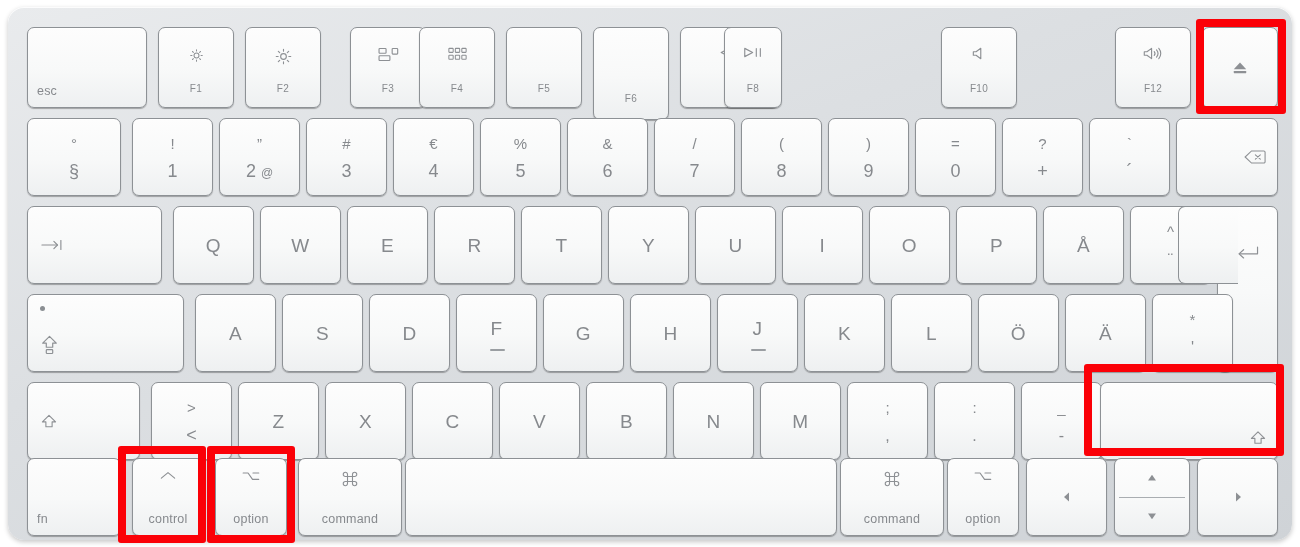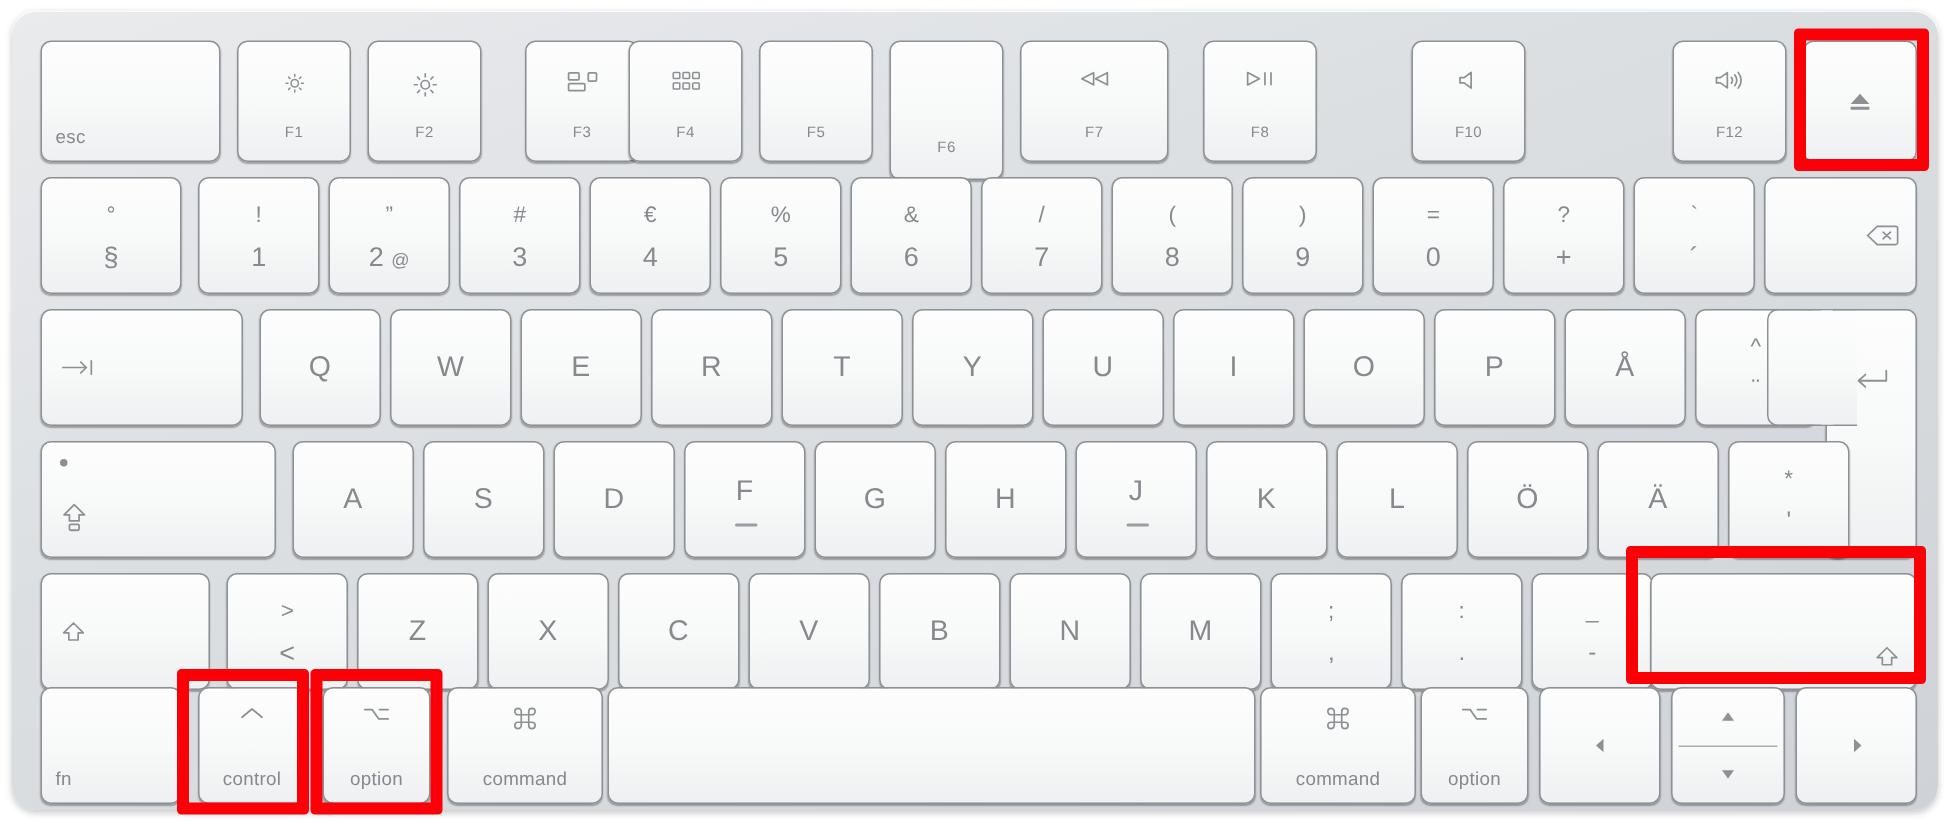--- a/index.html
+++ b/index.html
@@ -255,21 +255,21 @@
     <div class="key" style="left:672px;top:20px;width:99px;height:81px;">
       <span class="lbl f-ico">
         <svg class="g" width="22" height="11" viewBox="0 0 24 12" fill="none" stroke="#8d9094" stroke-width="1.25" stroke-linejoin="round">
           <path d="M11 1.6 2.4 6l8.6 4.4z"></path>
           <path d="M21 1.6 12.4 6 21 10.4z"></path>
         </svg>
       </span>
       <span class="lbl f-num">F7</span>
     </div>
 
-    <div class="key" style="left:794px;top:20px;width:76px;height:81px;">
+    <div class="key" style="left:716px;top:20px;width:58px;height:81px;">
       <span class="lbl f-ico">
         <svg class="g" width="22" height="11" viewBox="0 0 24 12" fill="none" stroke="#8d9094" stroke-width="1.25" stroke-linejoin="round" stroke-linecap="round">
           <path d="M3 1.5 11.6 6 3 10.5z"></path>
           <path d="M15.6 1.8v8.4M20 1.8v8.4"></path>
         </svg>
       </span>
       <span class="lbl f-num">F8</span>
     </div>
 
 

